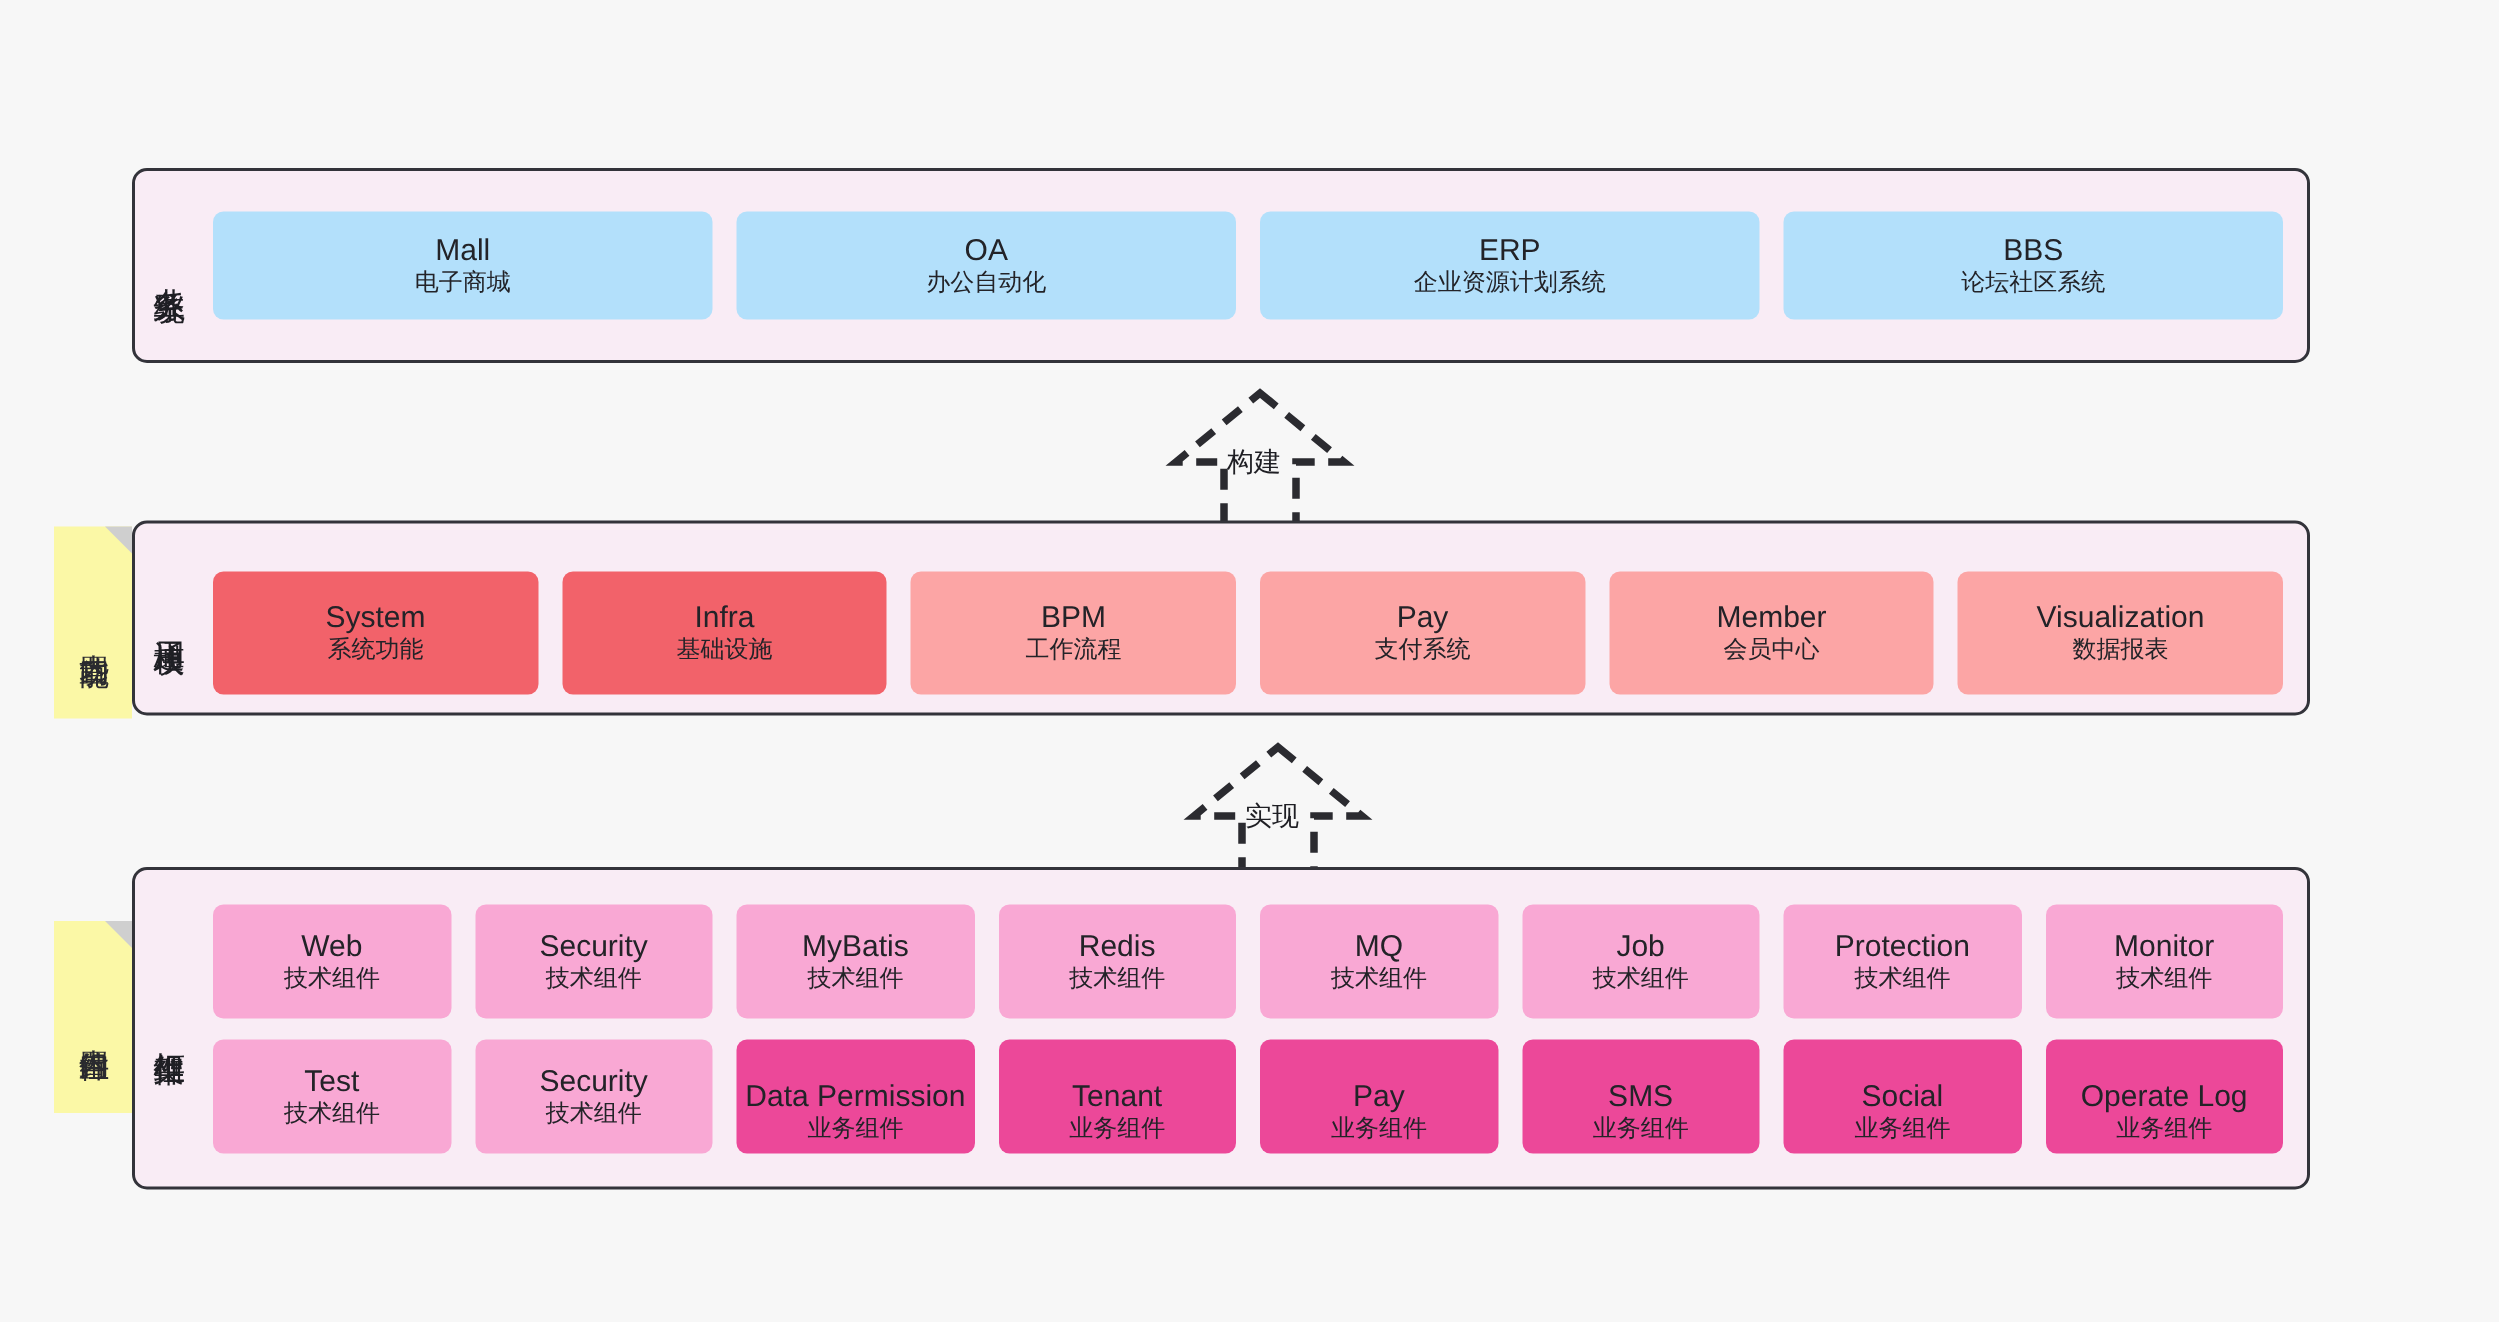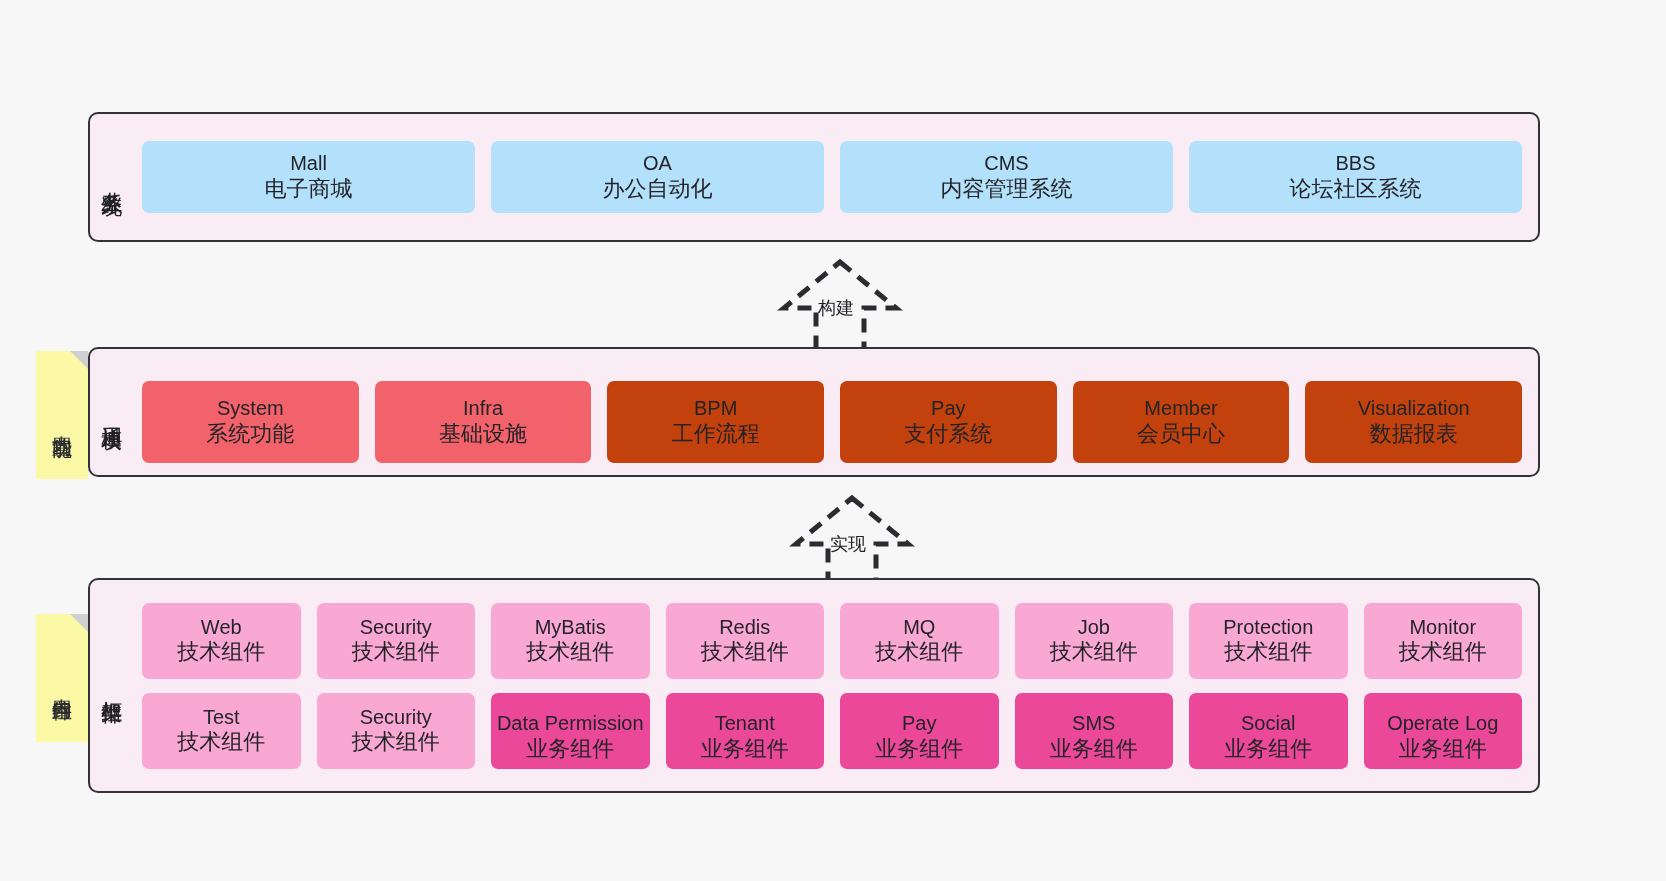--- a/index.html
+++ b/index.html
@@ -78,27 +78,27 @@
     text-align: center;
     color: #232328;
     box-sizing: border-box;
     padding: 6px 4px;
   }
   .card .t1 {
     font-size: 20px;
     line-height: 1.22;
   }
   .card .t2 {
-    font-size: 22px;
+    font-size: 16px;
     line-height: 1.22;
   }
 
   .c-blue        { background: #b3e0fb; }
   .c-red         { background: #f2626a; }
-  .c-pink        { background: #c2410c; }
+  .c-pink        { background: #fca5a5; }
   .c-green       { background: #f9a8d4; }
   .c-greenlight  { background: #ec4899; justify-content: flex-end; }
 
   
   #layer-business  { left: 88px;  top: 112px; width: 1452px; height: 130px; }
   #layer-modules   { left: 88px;  top: 347px; width: 1452px; height: 130px; }
   #layer-framework { left: 88px;  top: 578px; width: 1452px; height: 215px; }
 
   #layer-business  .card { height: 72px; }
   #layer-modules   .card { height: 82px; margin-top: 20px; }
@@ -167,22 +167,22 @@
       <div class="card-row">
         <div class="card c-blue">
           <span class="t1">Mall</span>
           <span class="t2">电子商城</span>
         </div>
         <div class="card c-blue">
           <span class="t1">OA</span>
           <span class="t2">办公自动化</span>
         </div>
         <div class="card c-blue">
-          <span class="t1">CMS</span>
-          <span class="t2">内容管理系统</span>
+          <span class="t1">ERP</span>
+          <span class="t2">企业资源计划系统</span>
         </div>
         <div class="card c-blue">
           <span class="t1">BBS</span>
           <span class="t2">论坛社区系统</span>
         </div>
       </div>
     </div>
   </div>
 
   <div class="arrow" id="arrow-build">

